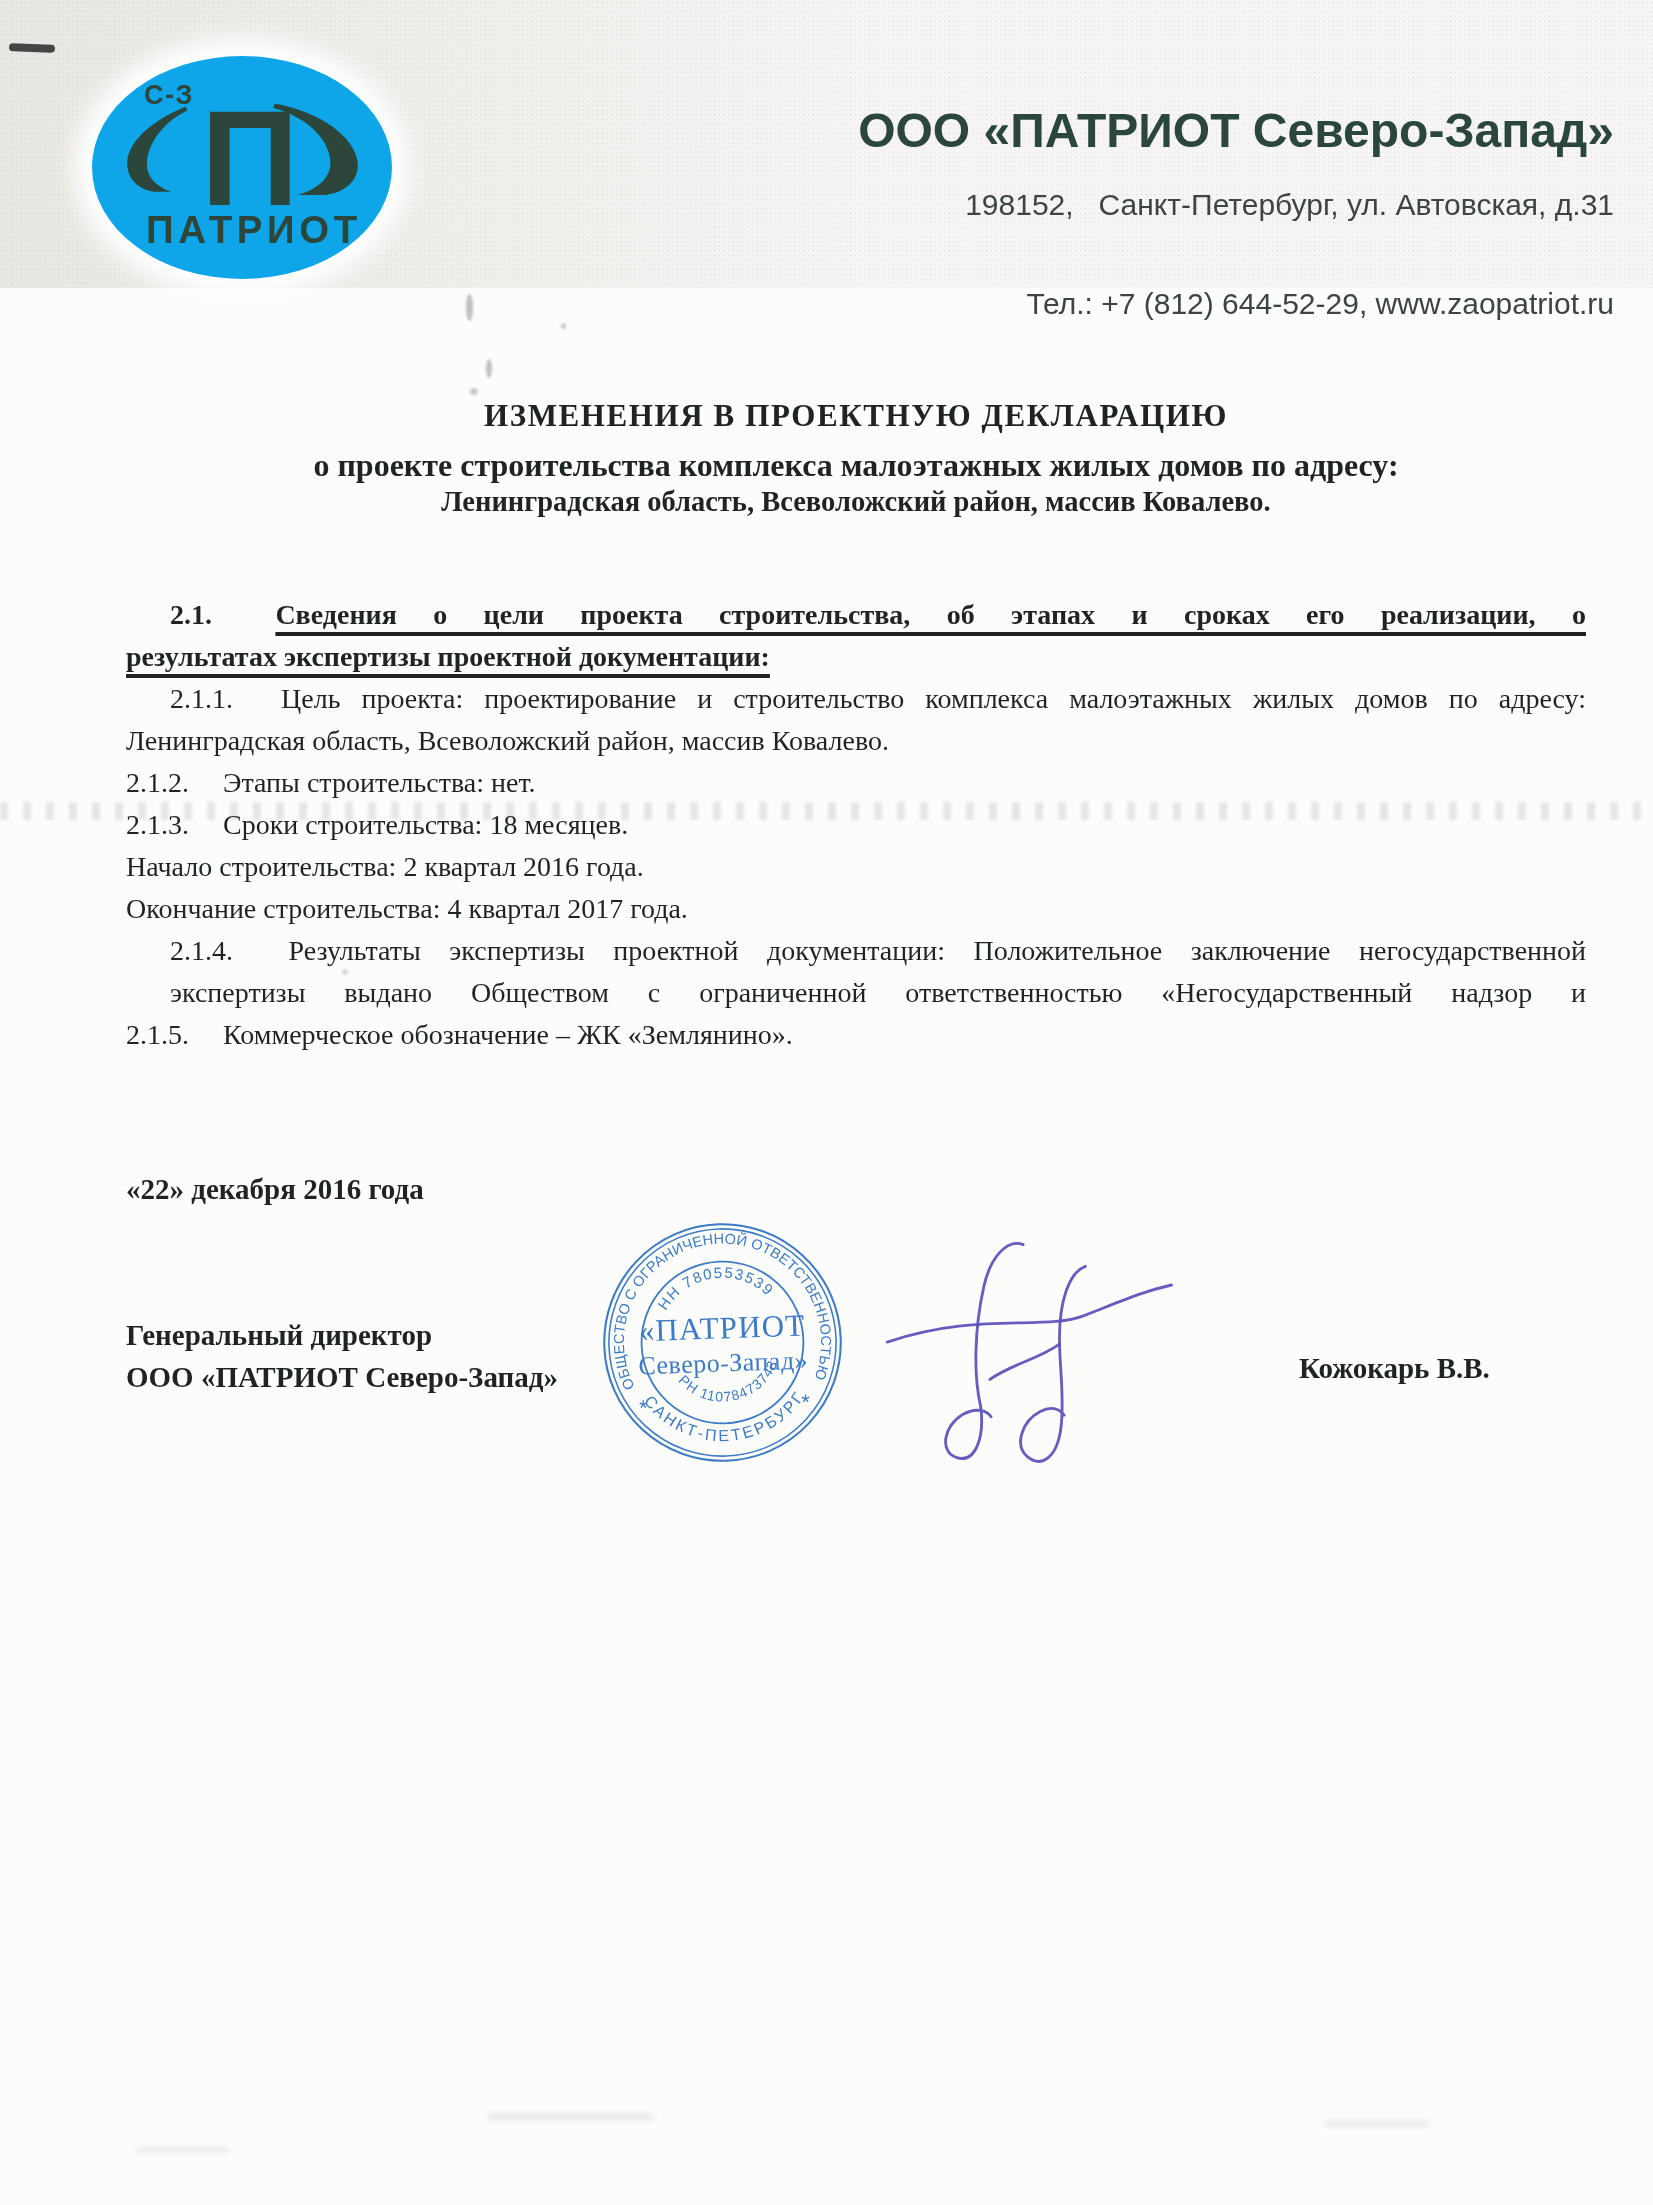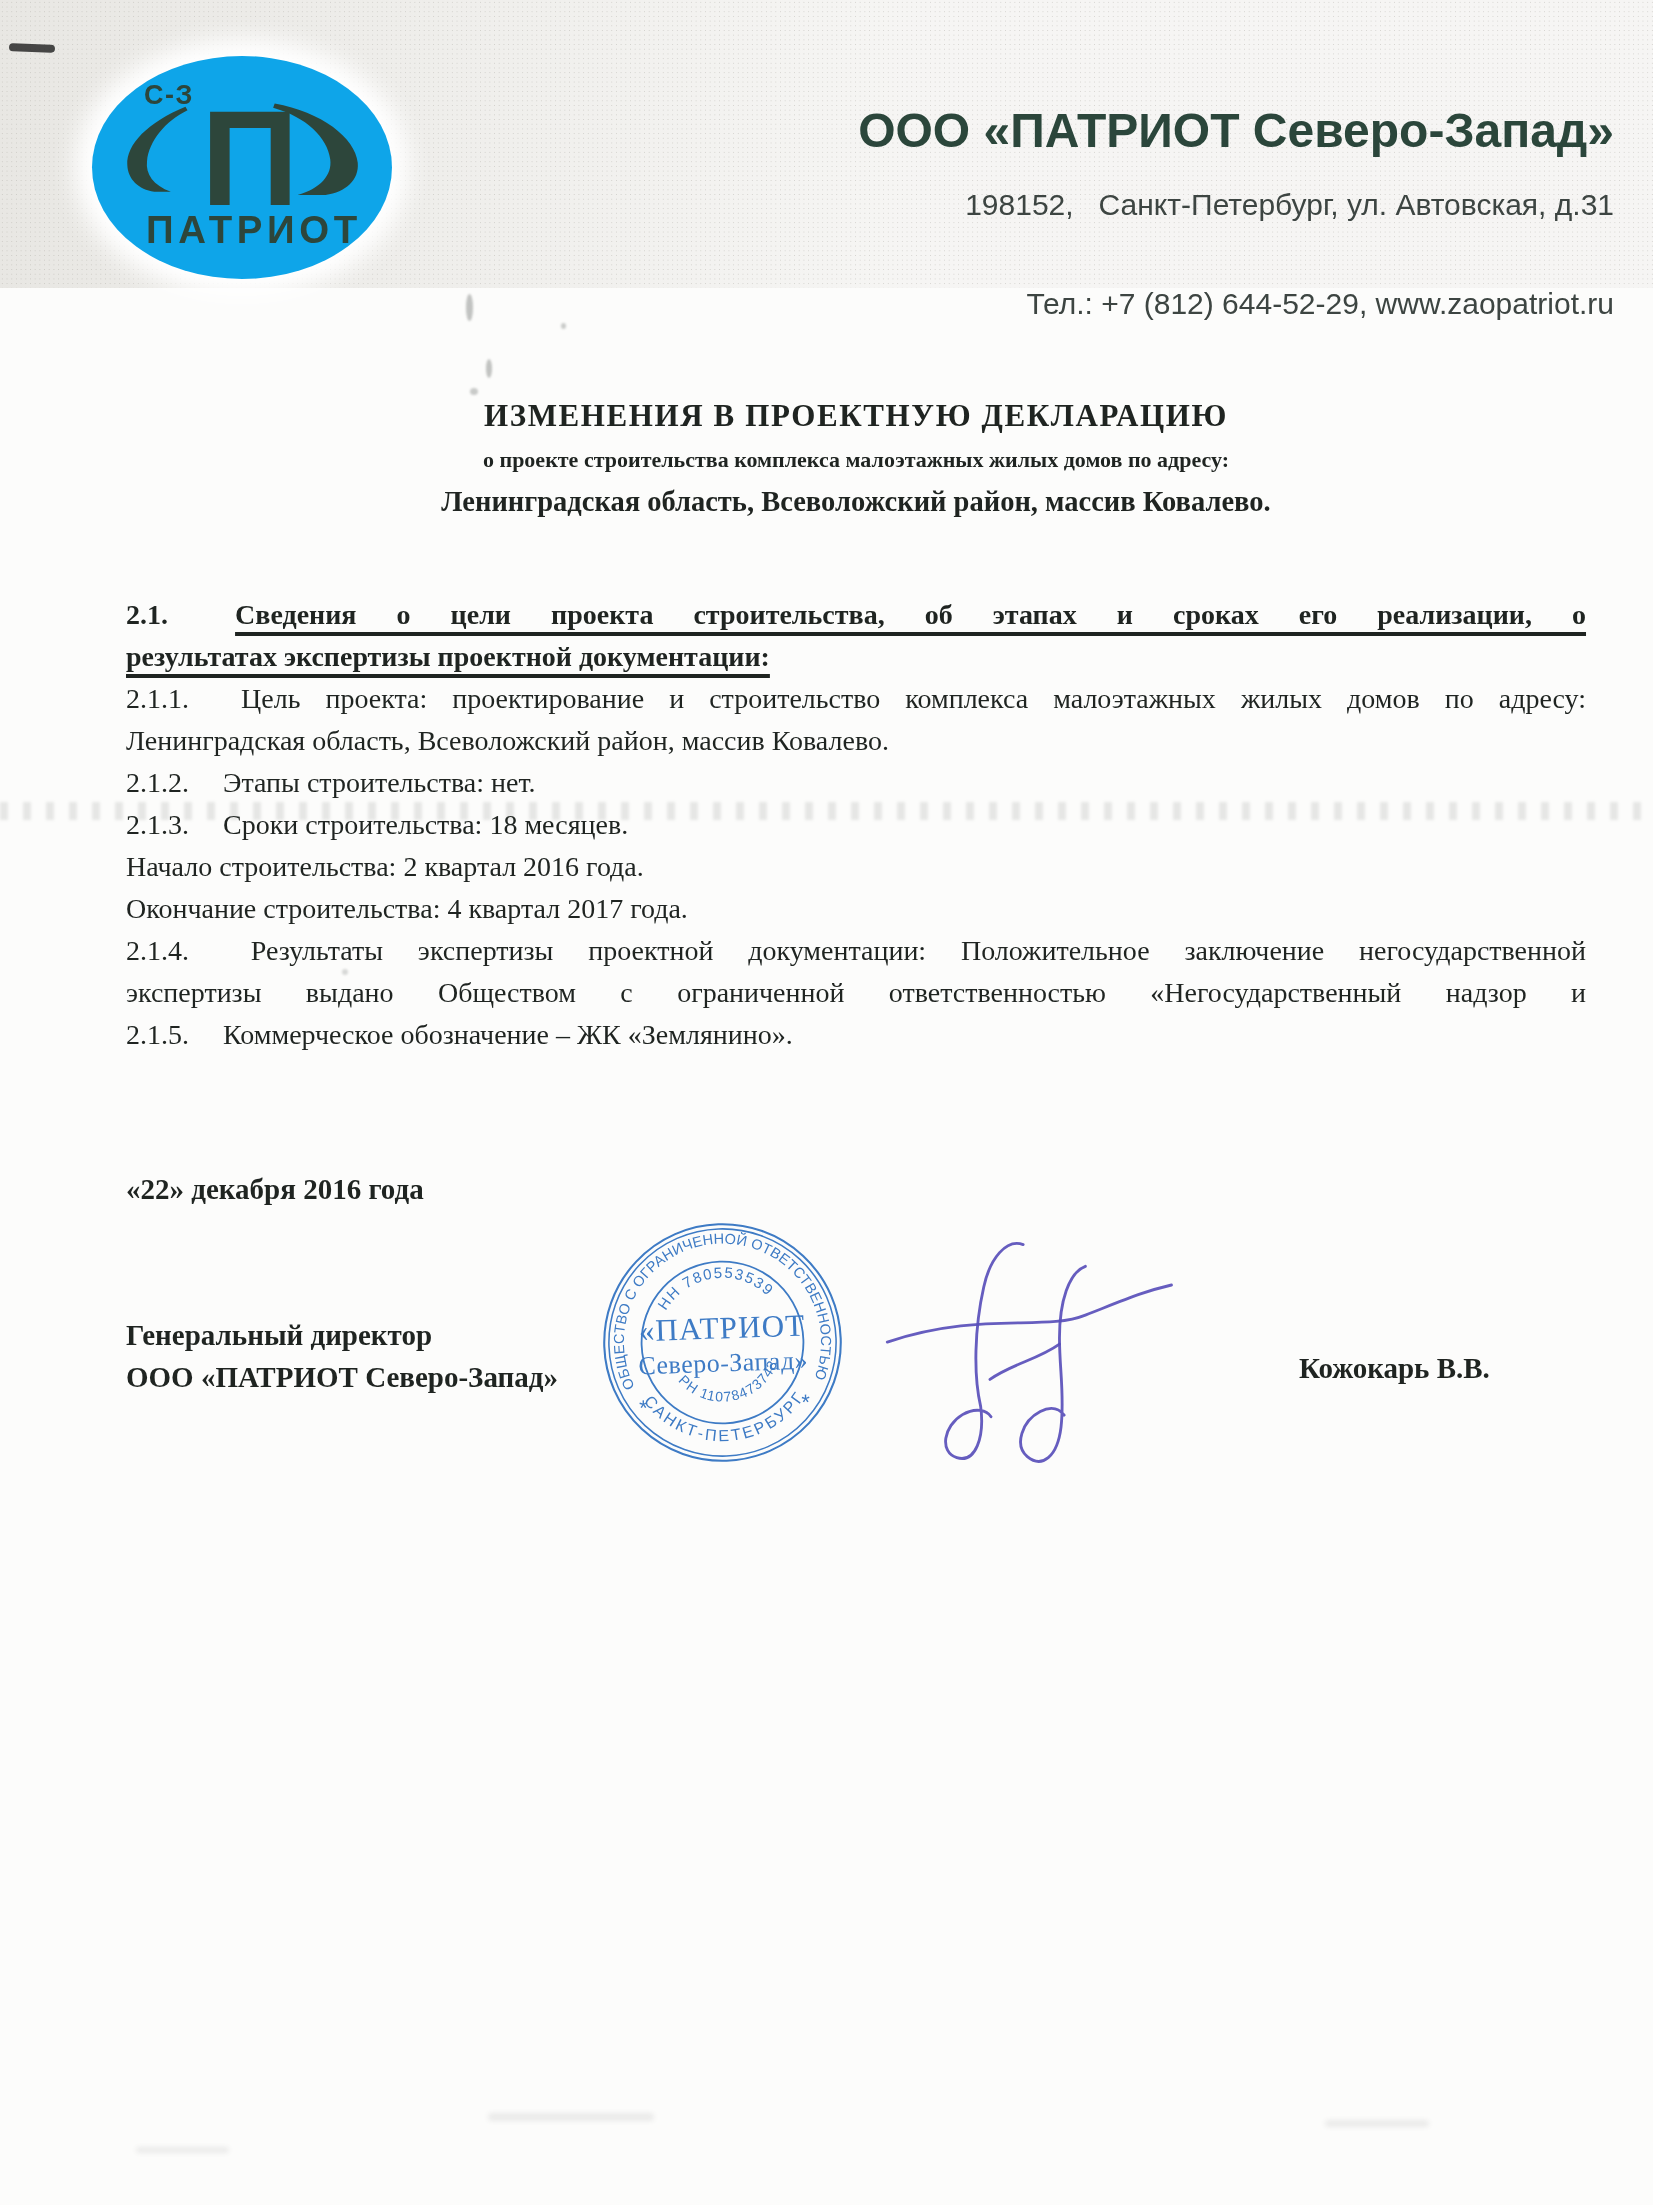--- a/index.html
+++ b/index.html
@@ -27,27 +27,27 @@
   
   .company-name{position:absolute;right:40px;top:103px;font-family:"Liberation Sans",sans-serif;
     font-weight:bold;font-size:48px;color:#2b463b;white-space:nowrap;}
   .addr{position:absolute;right:40px;font-family:"Liberation Sans",sans-serif;font-size:30px;
     color:#3d4542;white-space:pre-wrap;}
   .addr1{top:188px;} .addr2{top:247px;margin-top:40px;}
 
   
   .title-wrap{position:absolute;left:126px;top:0;width:1460px;text-align:center;}
   .doc-title{position:absolute;left:0;top:398px;width:100%;font-weight:bold;font-size:31px;letter-spacing:1.6px;}
-  .doc-sub1{position:absolute;left:0;top:447px;width:100%;font-weight:bold;font-size:22px;}
+  .doc-sub1{position:absolute;left:0;top:447px;width:100%;font-weight:bold;font-size:32px;}
   .doc-sub2{position:absolute;left:0;top:486px;width:100%;font-weight:bold;font-size:28.5px;}
 
   
   .body-text{position:absolute;left:126px;top:594px;width:1460px;font-size:28px;line-height:42px;}
   .bline{min-height:42px;}
-  .jline{text-align:justify;text-align-last:justify;}
+  .jline{text-align:justify;text-align-last:justify;margin-left:44px;}
   .bold{font-weight:bold;}
   .und{text-decoration:underline;text-decoration-thickness:3.6px;text-underline-offset:7.8px;}
   .num{margin-right:27px;}
 
   
   .date-line{position:absolute;left:126px;top:1173px;font-weight:bold;font-size:29px;}
   .role{position:absolute;left:126px;top:1314px;font-weight:bold;font-size:29px;line-height:42px;}
   .sig-name{position:absolute;left:1299px;top:1352px;font-weight:bold;font-size:29px;}
 
   

